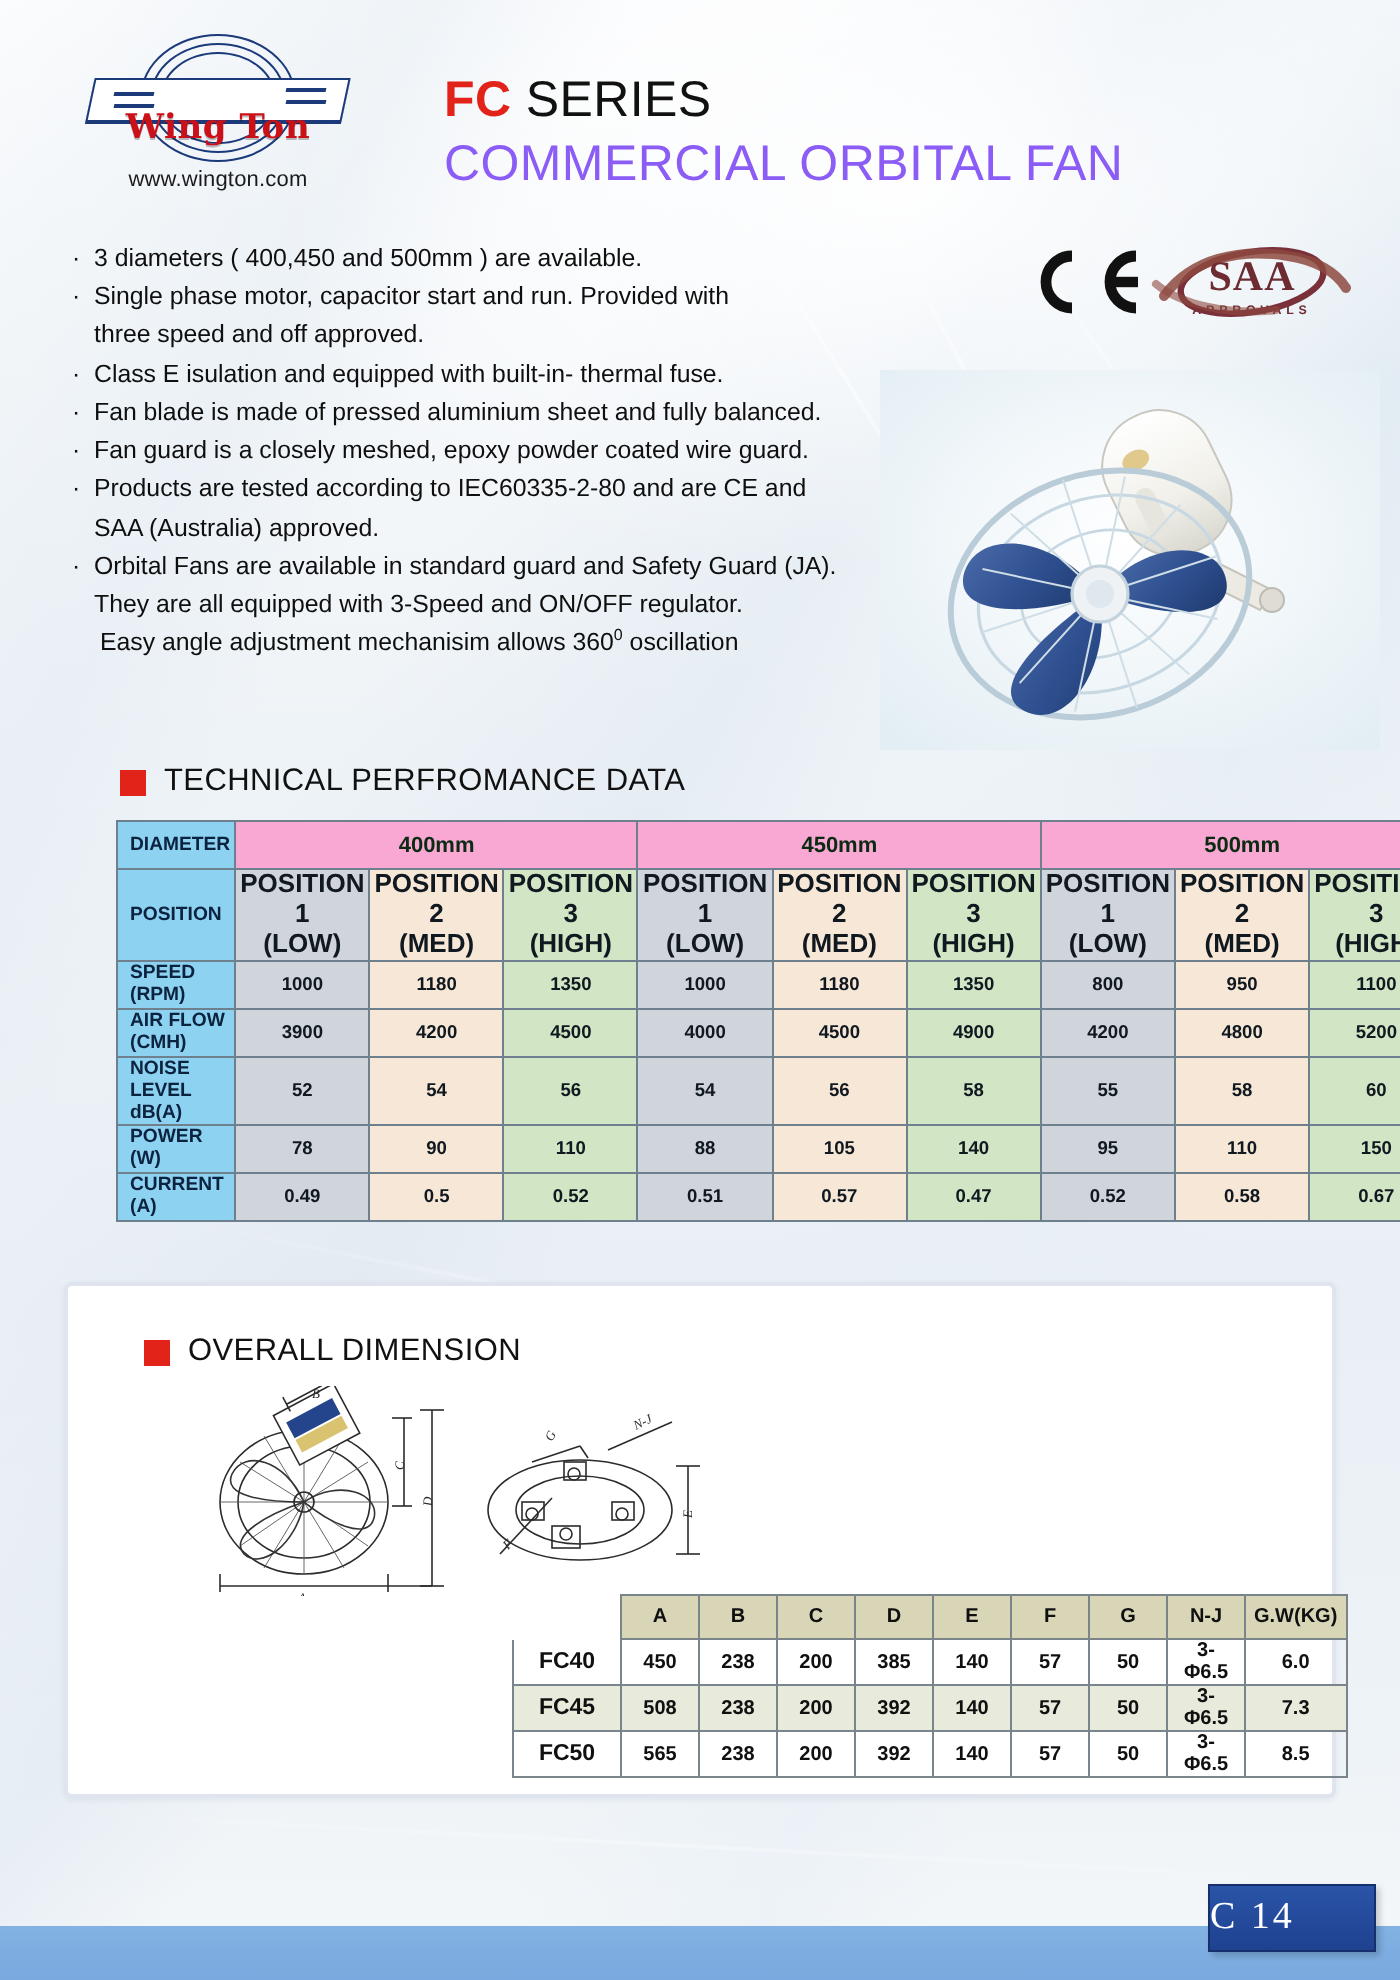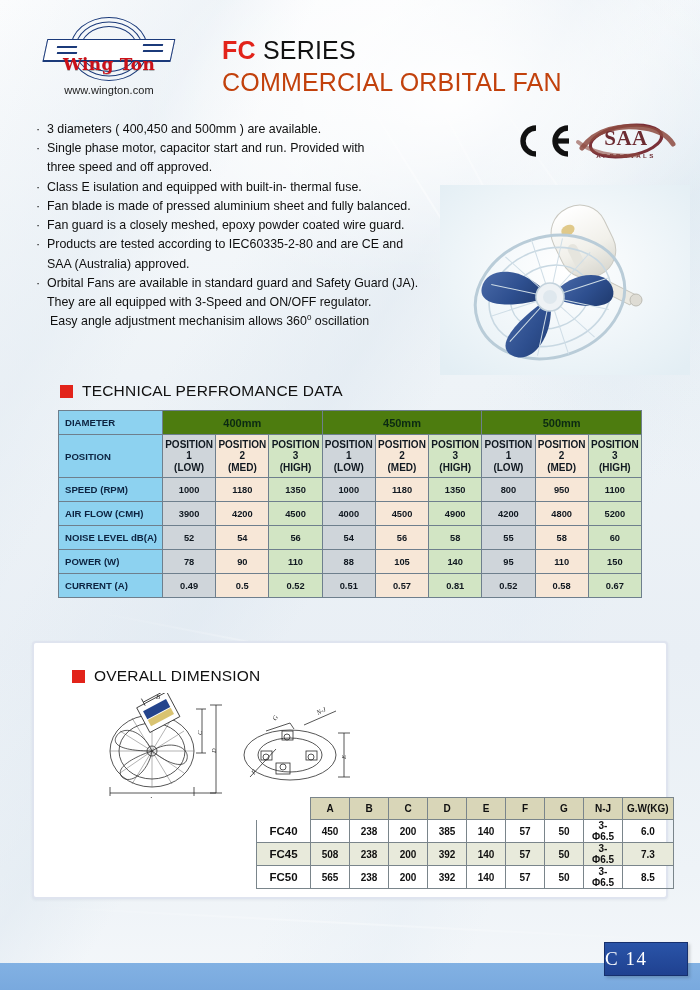--- a/index.html
+++ b/index.html
@@ -64,21 +64,21 @@
   }
   .logo-url {
     margin-top: 2px; font-size: 11px; color: #1a1a1a; letter-spacing: .1px;
   }
 
   .title-block { position: absolute; left: 222px; top: 36px; }
   .title-1 { font-size: 25px; letter-spacing: .2px; line-height: 1.16; color: #111; }
   .title-1 .fc { color: #e2231a; font-weight: bold; }
   .title-1 .ser { font-weight: normal; }
   .title-2 {
-    font-size: 25px; letter-spacing: .2px; line-height: 1.2; color: #c2410c;
+    font-size: 25px; letter-spacing: .2px; line-height: 1.2; color: #8b5cf6;
     margin-top: 2px;
   }
 
   
   .bullets { position: absolute; left: 36px; top: 120px; width: 470px; }
   .bullet-row { display: flex; font-size: 12.4px; color: #0f0f0f; line-height: 1.55; }
   .bullet-dot { width: 11px; flex: 0 0 11px; text-align: left; }
   .bullet-txt { flex: 1; }
   .bullet-cont { padding-left: 11px; font-size: 12.4px; line-height: 1.55; color: #0f0f0f; }
   .bullet-cont.indent2 { padding-left: 14px; }
@@ -115,23 +115,23 @@
   }
   .tech-table td {
     border: 1px solid #6e7f8d; text-align: center; font-weight: bold;
     color: #101820; height: 24px; padding: 0 2px;
   }
   .tech-table td.lbl {
     background: #8dd2f0; text-align: left; padding-left: 6px;
     color: #0c2340; font-size: 9.6px; width: 104px;
   }
   .tech-table td.grp {
-    background: #4d7c0f; color: #0b2a12; font-size: 11px; height: 23px;
-  }
-  .tech-table td.pos { font-size: 10px; line-height: 1.15; height: 43px; }
+    background: #f9a8d4; color: #0b2a12; font-size: 11px; height: 23px;
+  }
+  .tech-table td.pos { font-size: 13px; line-height: 1.15; height: 43px; }
   .c-low  { background: #cfd5da; }
   .c-med  { background: #f7e7d7; }
   .c-high { background: #d2e5c4; }
 
   
   .dim-panel {
     position: absolute; left: 32px; top: 641px; width: 636px; height: 258px;
     background: #ffffff; border: 2px solid #dfe4ef; border-radius: 4px;
     box-shadow: 0 1px 3px rgba(40,60,90,.07);
   }
@@ -387,21 +387,21 @@
     <td class="c-med">110</td>
     <td class="c-high">150</td>
   </tr>
   <tr>
     <td class="lbl">CURRENT (A)</td>
     <td class="c-low">0.49</td>
     <td class="c-med">0.5</td>
     <td class="c-high">0.52</td>
     <td class="c-low">0.51</td>
     <td class="c-med">0.57</td>
-    <td class="c-high">0.81</td>
+    <td class="c-high">0.47</td>
     <td class="c-low">0.52</td>
     <td class="c-med">0.58</td>
     <td class="c-high">0.67</td>
   </tr>
 </tbody>
   </table>
 
 <div class="dim-panel">
   <div class="sec-head dim-head">
     <span class="sec-sq"></span>

